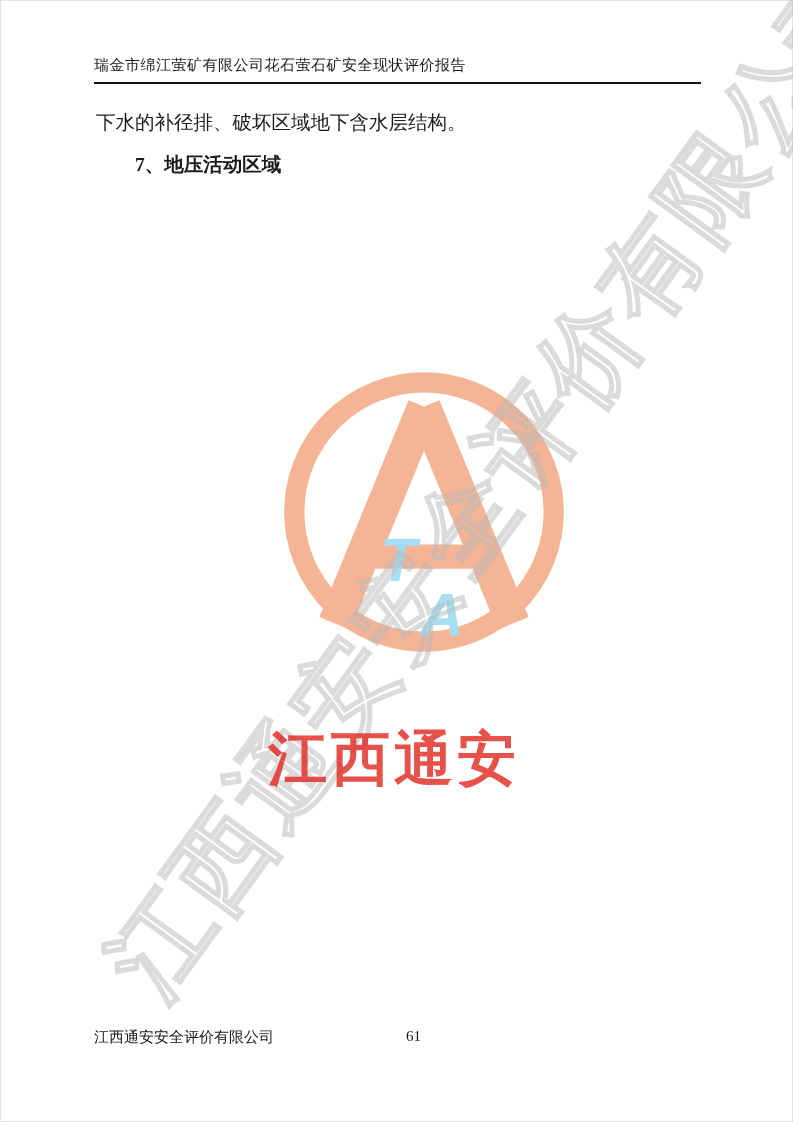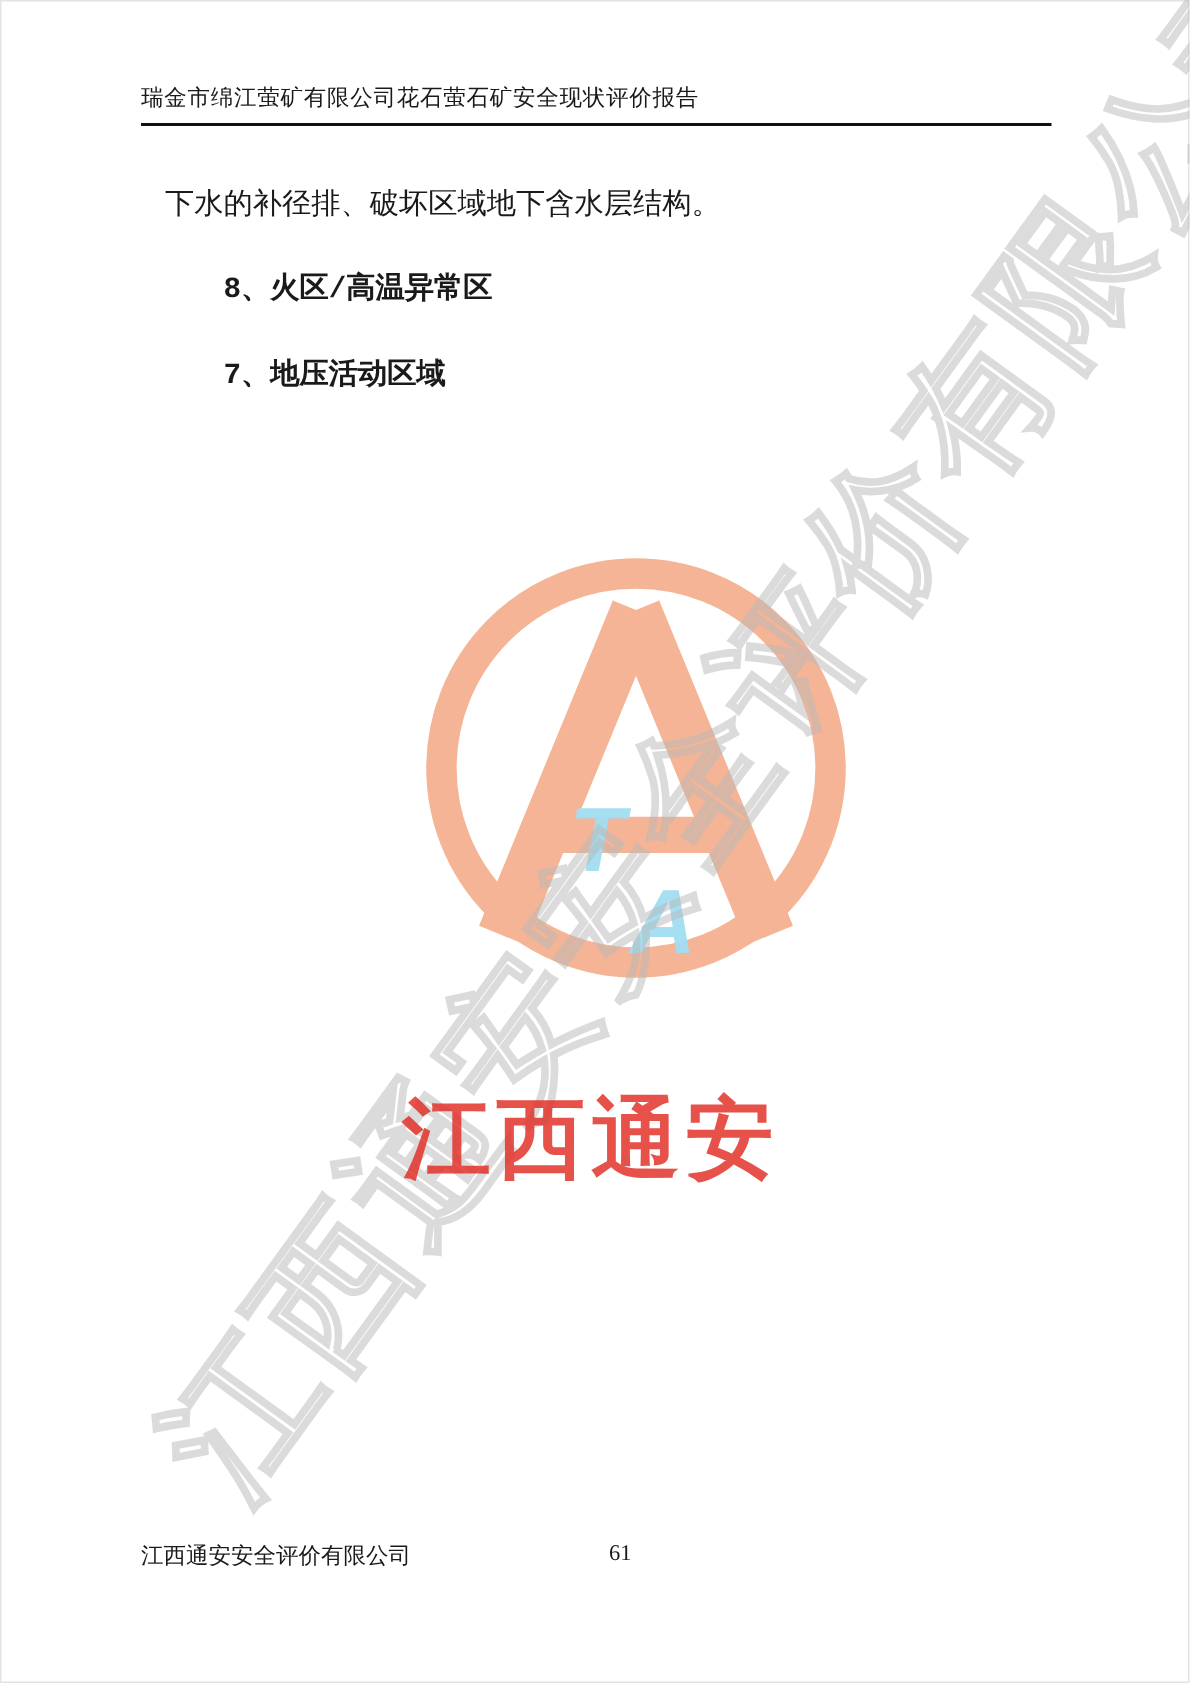--- a/index.html
+++ b/index.html
@@ -54,21 +54,21 @@
     font-family:"Liberation Sans","DejaVu Sans",sans-serif;
     font-weight:bold;font-size:59px;letter-spacing:4px;white-space:nowrap;
     color:var(--red);opacity:.85;
   }
   
   .content{
     position:absolute;top:101px;left:94px;width:607px;z-index:5;
     font-size:19.5px;line-height:40.4px;
     text-align:justify;
   }
-  .content p{margin:16px;padding:0;font-family:Liberation Mono, monospace;}
+  .content p{margin:2px;padding:0;}
   .para{text-indent:2em;}
   .para-plain{text-indent:0;}
   .heading{text-indent:2em;font-weight:bold;}
   
   .footer{
     position:absolute;top:1028px;left:94px;width:607px;z-index:6;
     font-size:15px;
   }
   .footer-company{position:absolute;left:0;top:0;}
   .footer-page{position:absolute;left:16px;width:100%;text-align:center;top:0;
@@ -91,20 +91,19 @@
 
 <div class="header">
   <div class="header-row">
     <span>瑞金市绵江萤矿有限公司花石萤石矿安全现状评价报告</span>
   </div>
   <div class="header-rule"></div>
 </div>
 
 <div class="content">
   <p class="para-plain">下水的补径排、破坏区域地下含水层结构。</p>
-  <p class="heading">8、火区/高温异常区</p>
   <p class="heading">7、地压活动区域</p>
 </div>
 
 <div class="footer">
   <span class="footer-company">江西通安安全评价有限公司</span>
   <span class="footer-page">61</span>
 </div>
 
 </body></html>

